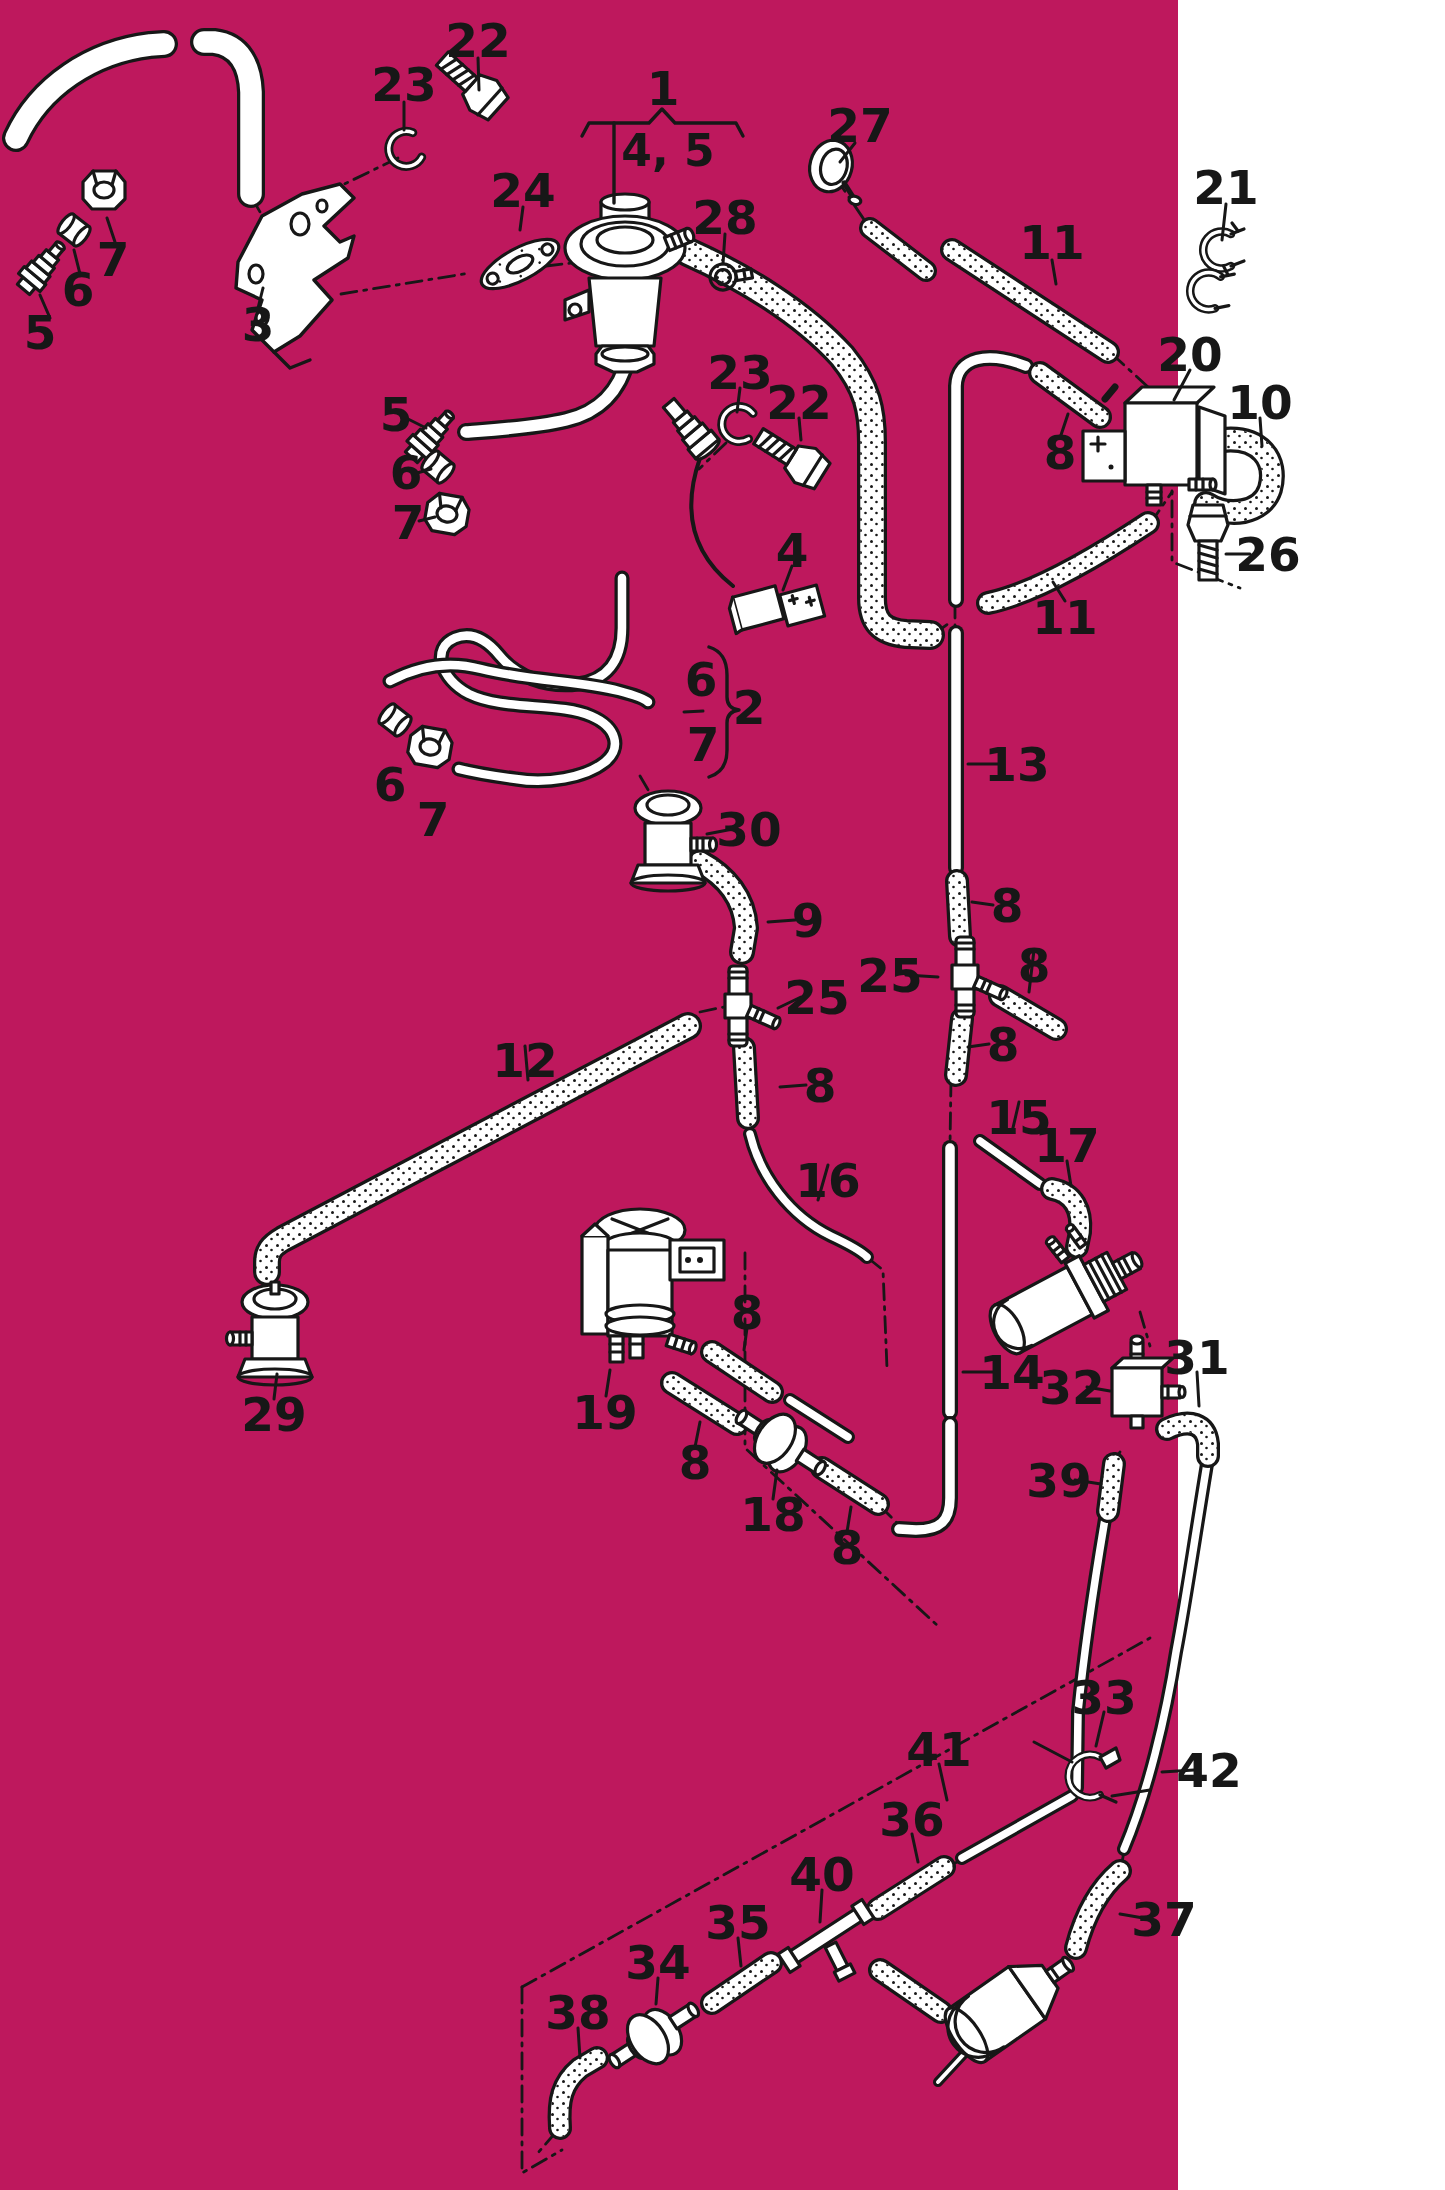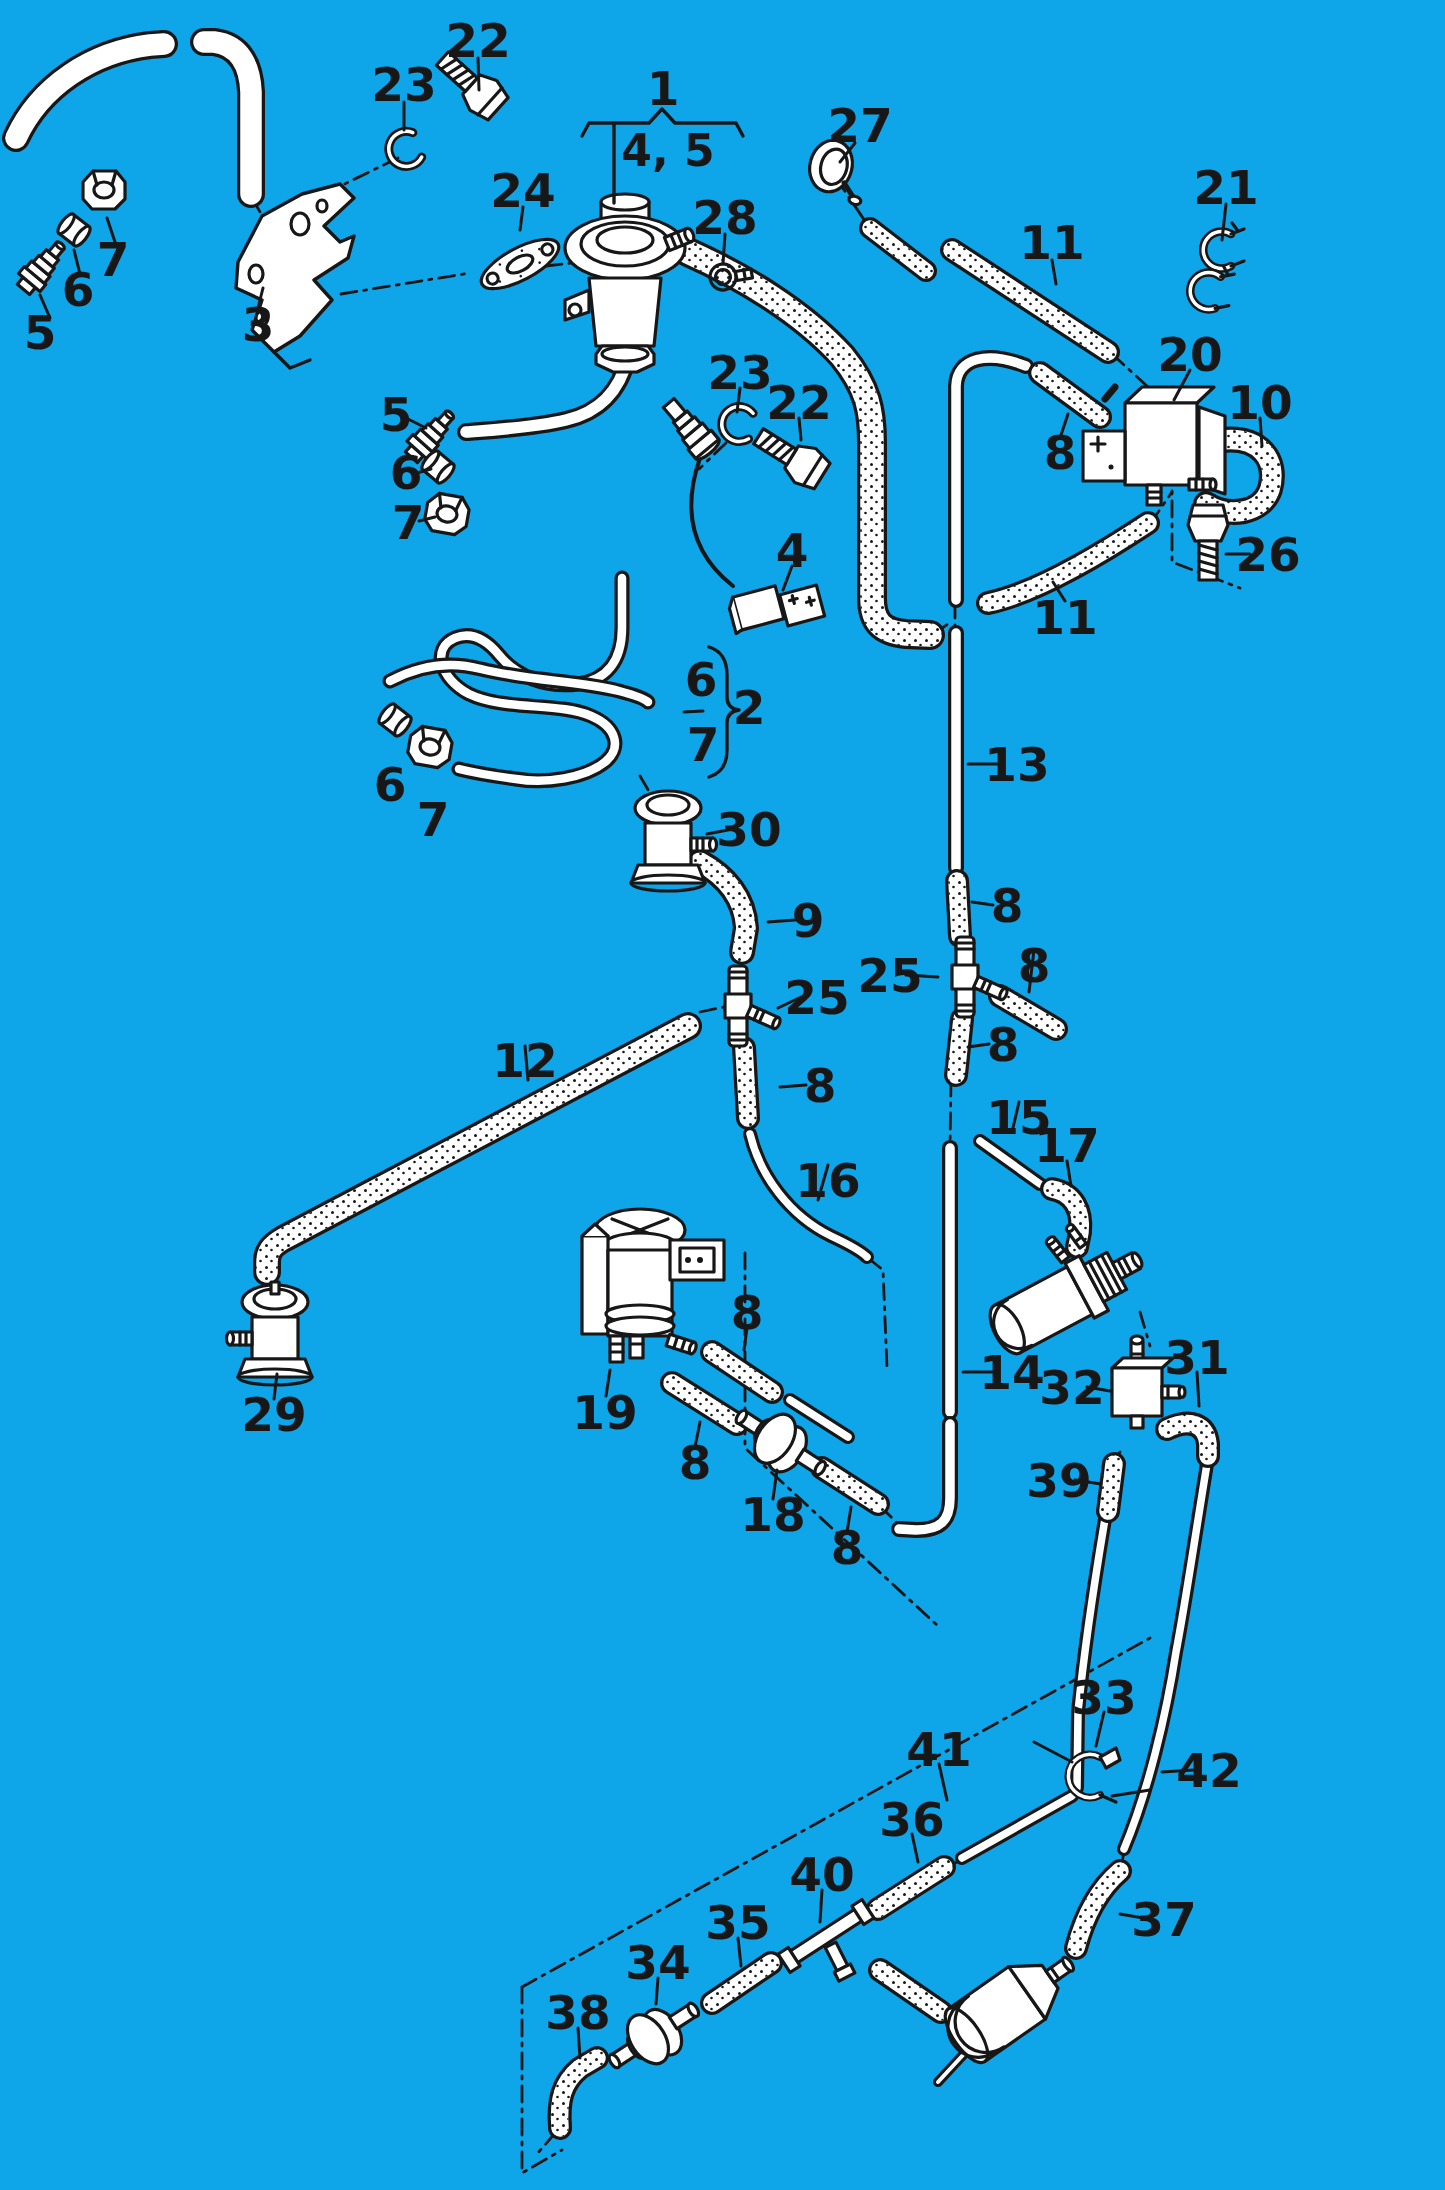--- a/index.html
+++ b/index.html
@@ -1,16 +1,16 @@
 <!DOCTYPE html>
 <html><head>
 <meta charset="utf-8">
 <style>
   html,body{margin:0;padding:0;background:#ffffff;}
-  #stage{width:1445px;height:2190px;position:relative;background:#0ea5e9;}
+  #stage{width:1178px;height:2190px;position:relative;background:#be185d;}
   svg{display:block;}
   text{font-family:"DejaVu Sans",sans-serif;font-weight:600;}
   path,rect,ellipse,circle,line{stroke-linecap:round;stroke-linejoin:round;}
 </style>
 </head>
 <body>
 
 <div id="stage">
   <svg id="svg" width="1445" height="2190" viewBox="0 0 1445 2190" xmlns="http://www.w3.org/2000/svg">
     <defs>

